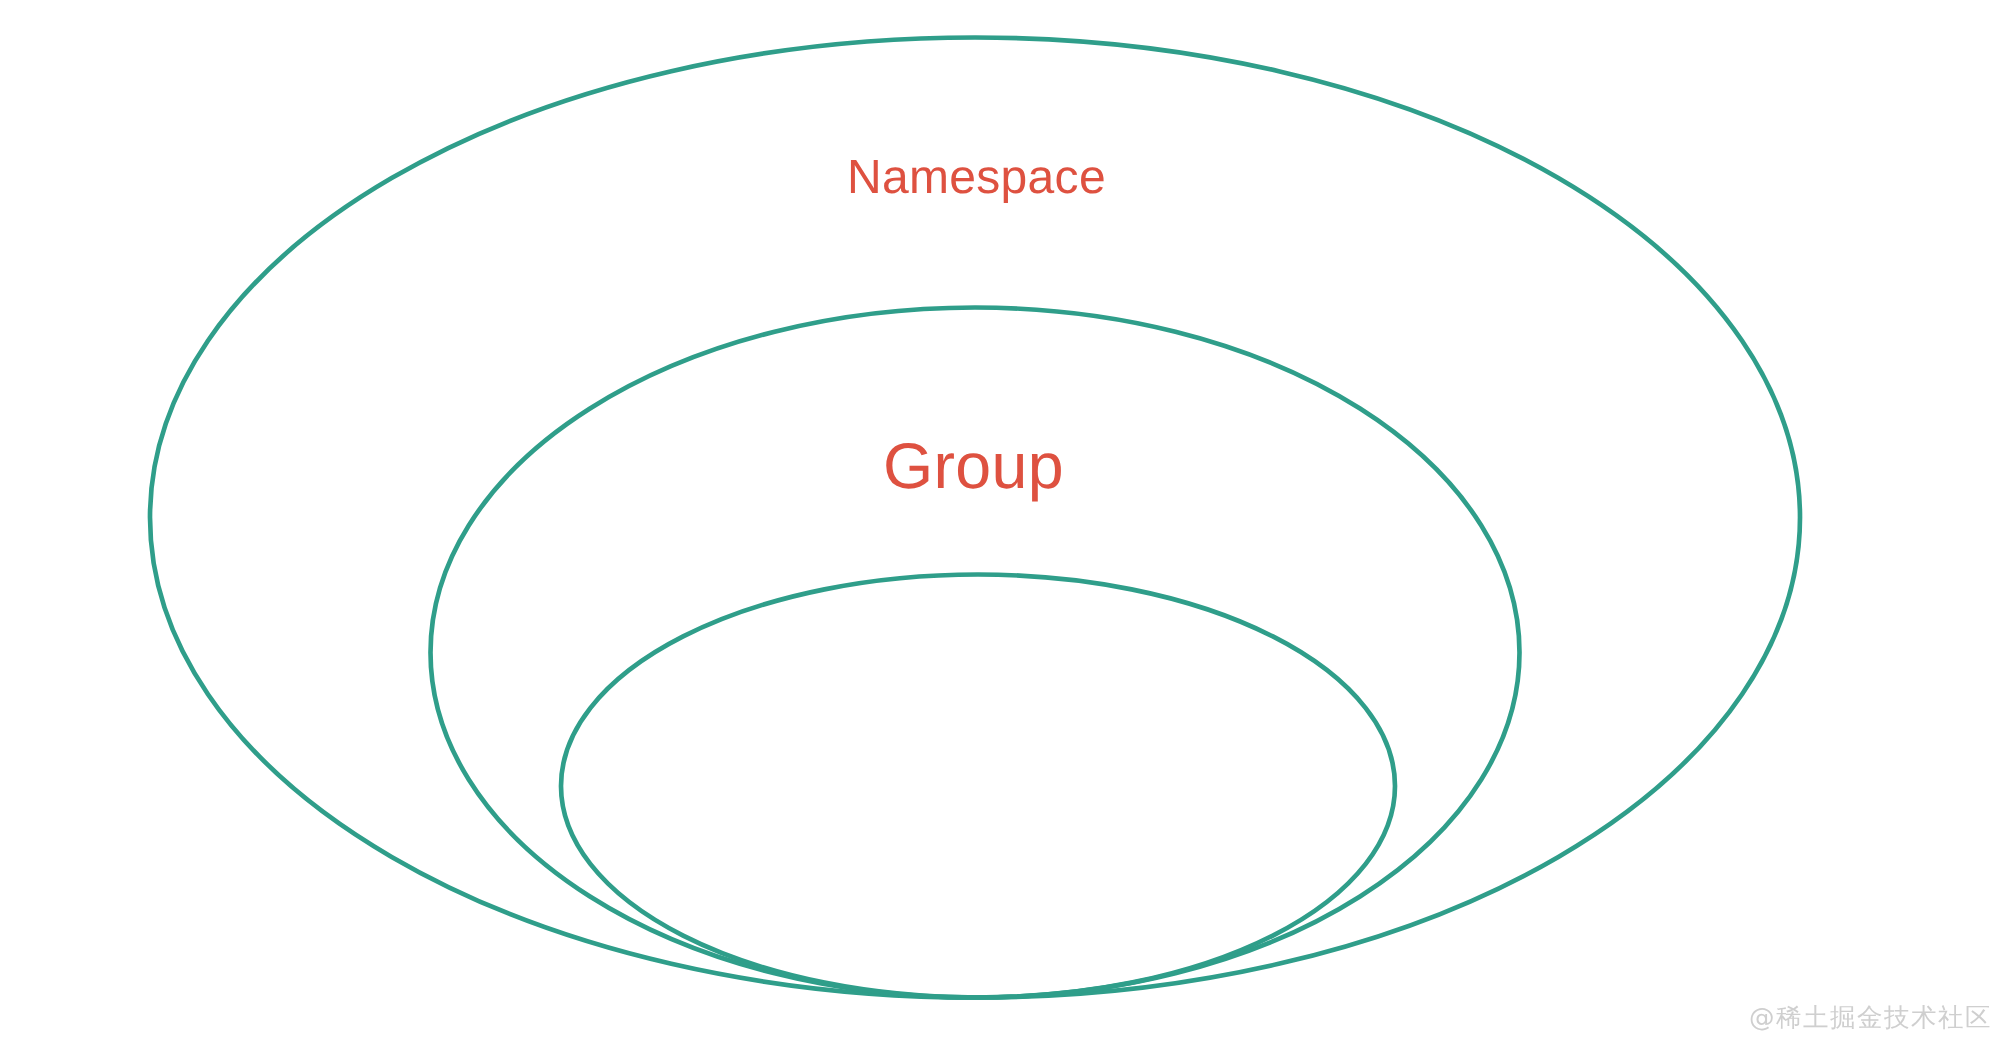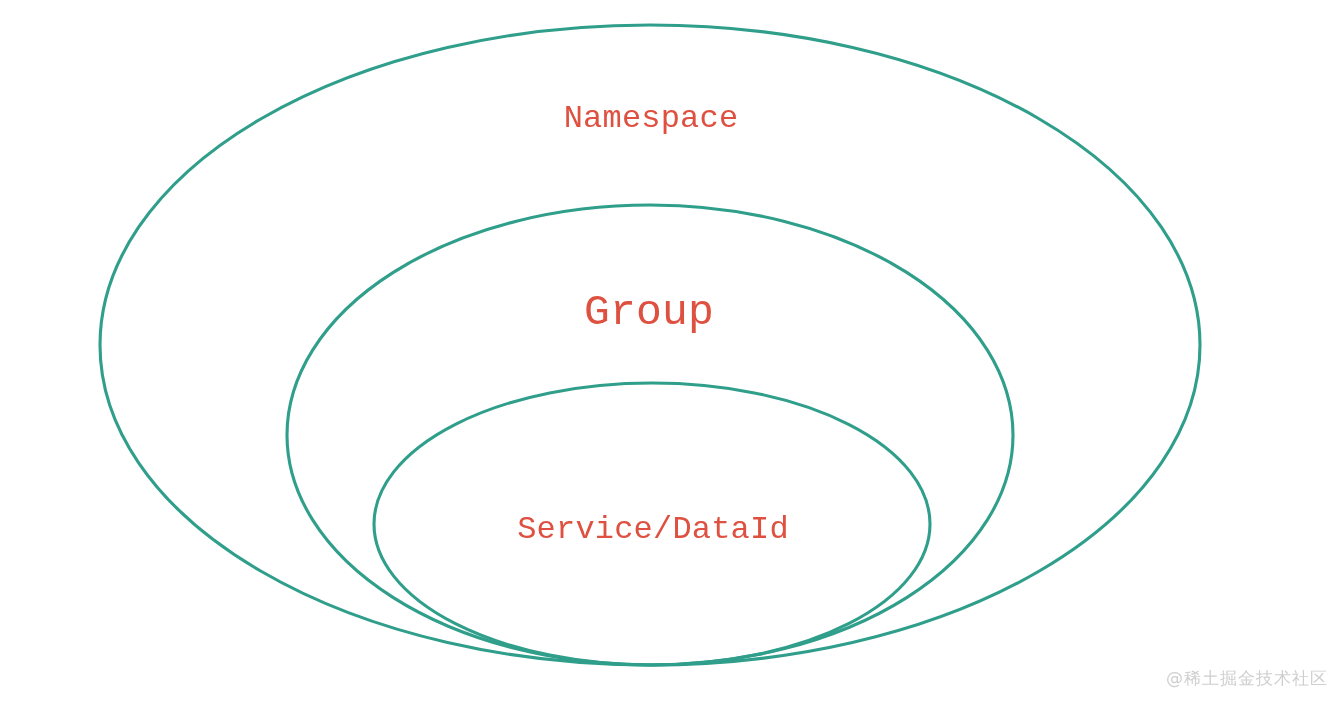--- a/index.html
+++ b/index.html
@@ -29,21 +29,21 @@
   }
   .ellipse-ring {
     fill: none;
     stroke-width: 3.1;
     stroke-linecap: round;
   }
   .ring-label {
     position: absolute;
     transform: translate(-50%, -50%);
     white-space: nowrap;
-    font-family: Liberation Mono, monospace;
+    font-family: Liberation Sans, sans-serif;
     font-weight: 400;
     letter-spacing: 0.2px;
     user-select: none;
   }
   .label-namespace { font-size: 32px; }
   .label-group     { font-size: 43px; }
   .label-service   { font-size: 32px; }
   #watermark {
     position: absolute;
     right: 16px;
@@ -64,17 +64,16 @@
   <svg id="diagram-svg" viewBox="0 0 1344 702" xmlns="http://www.w3.org/2000/svg">
     <ellipse class="ellipse-ring" cx="650" cy="345" rx="550" ry="320" stroke="#2F9E8A"></ellipse>
     <ellipse class="ellipse-ring" cx="650" cy="435" rx="363" ry="230" stroke="#2F9E8A"></ellipse>
     <ellipse class="ellipse-ring" cx="652" cy="524" rx="278" ry="141" stroke="#2F9E8A"></ellipse>
   </svg>
 
   <div class="ring-label label-namespace" style="left: 651px; top: 118px; color: rgb(222, 81, 64);">Namespace</div>
 
   <div class="ring-label label-group" style="left: 649px; top: 312px; color: rgb(222, 81, 64);">Group</div>
 
-  <div class="ring-label label-service" style="left: 653px; top: 529px; color: rgb(222, 81, 64);">Service/DataId</div>
 
   <div id="watermark" style="color: rgb(207, 207, 207);">@稀土掘金技术社区</div>
 
 </div>
 
 </body></html>

